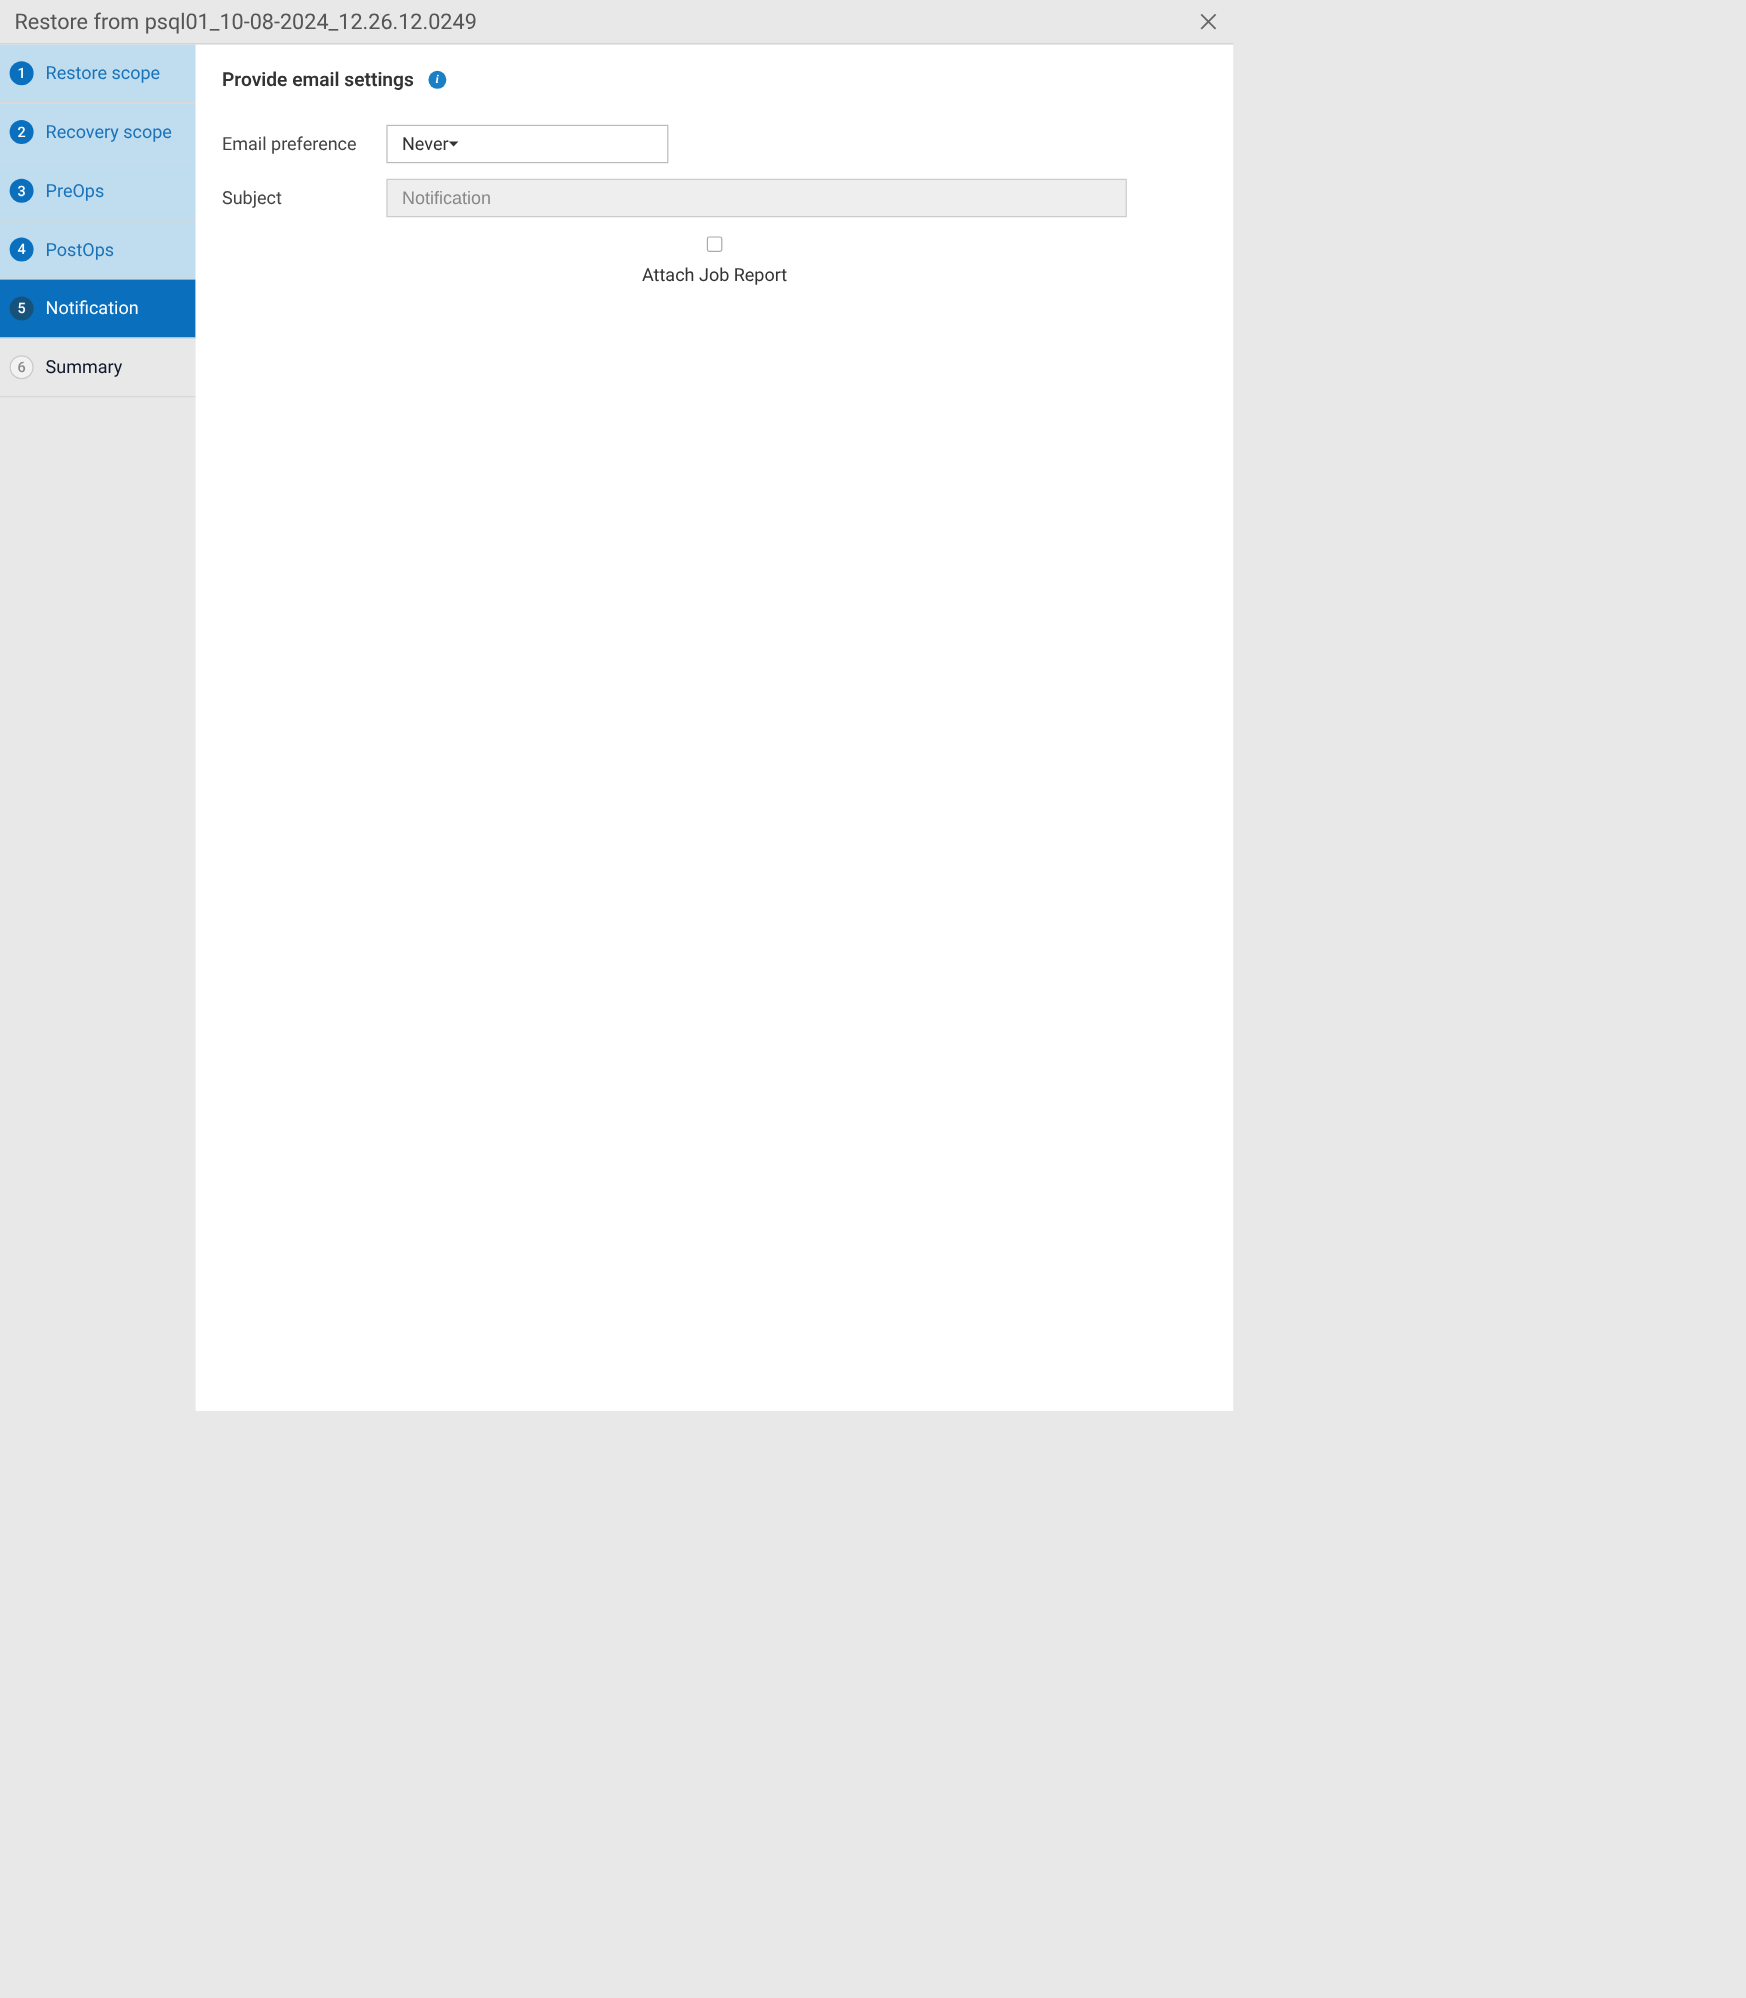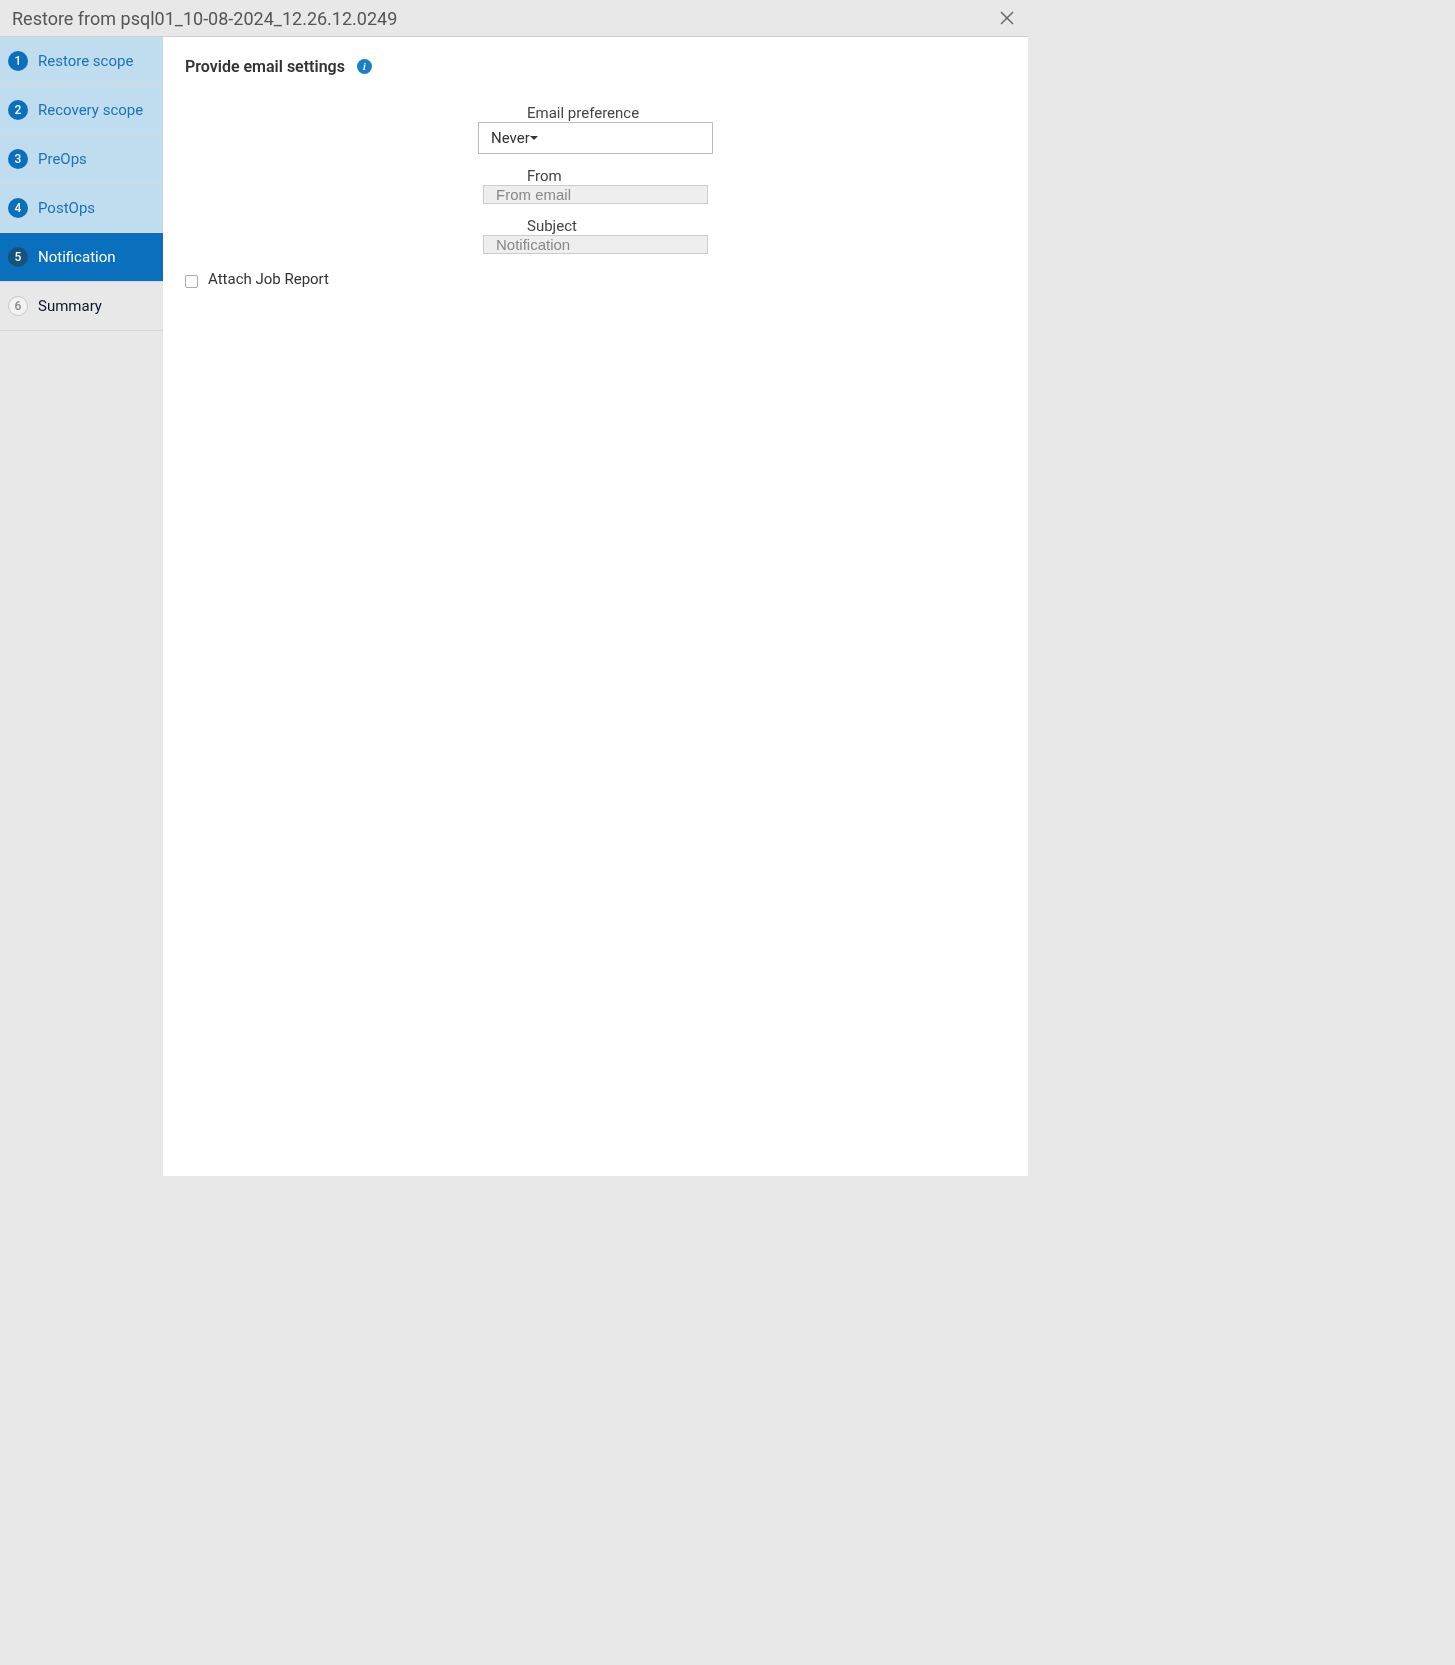--- a/index.html
+++ b/index.html
@@ -145,21 +145,20 @@
       font-size: 10px;
       font-weight: bold;
       font-style: italic;
       font-family: Georgia, serif;
       cursor: pointer;
     }
     .form-row {
       display: flex;
       align-items: center;
       margin-bottom: 13px;
-      flex-direction: column;
     }
     .form-label {
       width: 137px;
       font-size: 15px;
       color: #444;
       flex-shrink: 0;
     }
     .select {
       width: 235px;
       height: 32px;
@@ -187,23 +186,24 @@
       padding: 0 12px;
       font-size: 15px;
       color: #666;
       max-width: 617px;
     }
     .text-input::placeholder {
       color: #888;
     }
     .checkbox-row {
       display: flex;
-      align-items: flex-end;
+      align-items: center;
       gap: 10px;
       margin-top: 16px;
+      flex-direction: column;
     }
     .checkbox {
       width: 13px;
       height: 13px;
       border: 1px solid #aaa;
       border-radius: 2px;
       background: #fff;
       cursor: pointer;
     }
     .checkbox-label {
@@ -288,24 +288,20 @@
       </div>
 
       <div class="form-row">
         <div class="form-label">Email preference</div>
         <div class="select">
           <span>Never</span>
           <span class="select-arrow"></span>
         </div>
       </div>
 
-      <div class="form-row">
-        <div class="form-label">From</div>
-        <input type="text" class="text-input" disabled="" placeholder="From email" style="">
-      </div>
 
 
       <div class="form-row">
         <div class="form-label">Subject</div>
         <input type="text" class="text-input" disabled="" placeholder="Notification" style="">
       </div>
 
       <div class="checkbox-row">
         <div class="checkbox"></div>
         <div class="checkbox-label">Attach Job Report</div>

